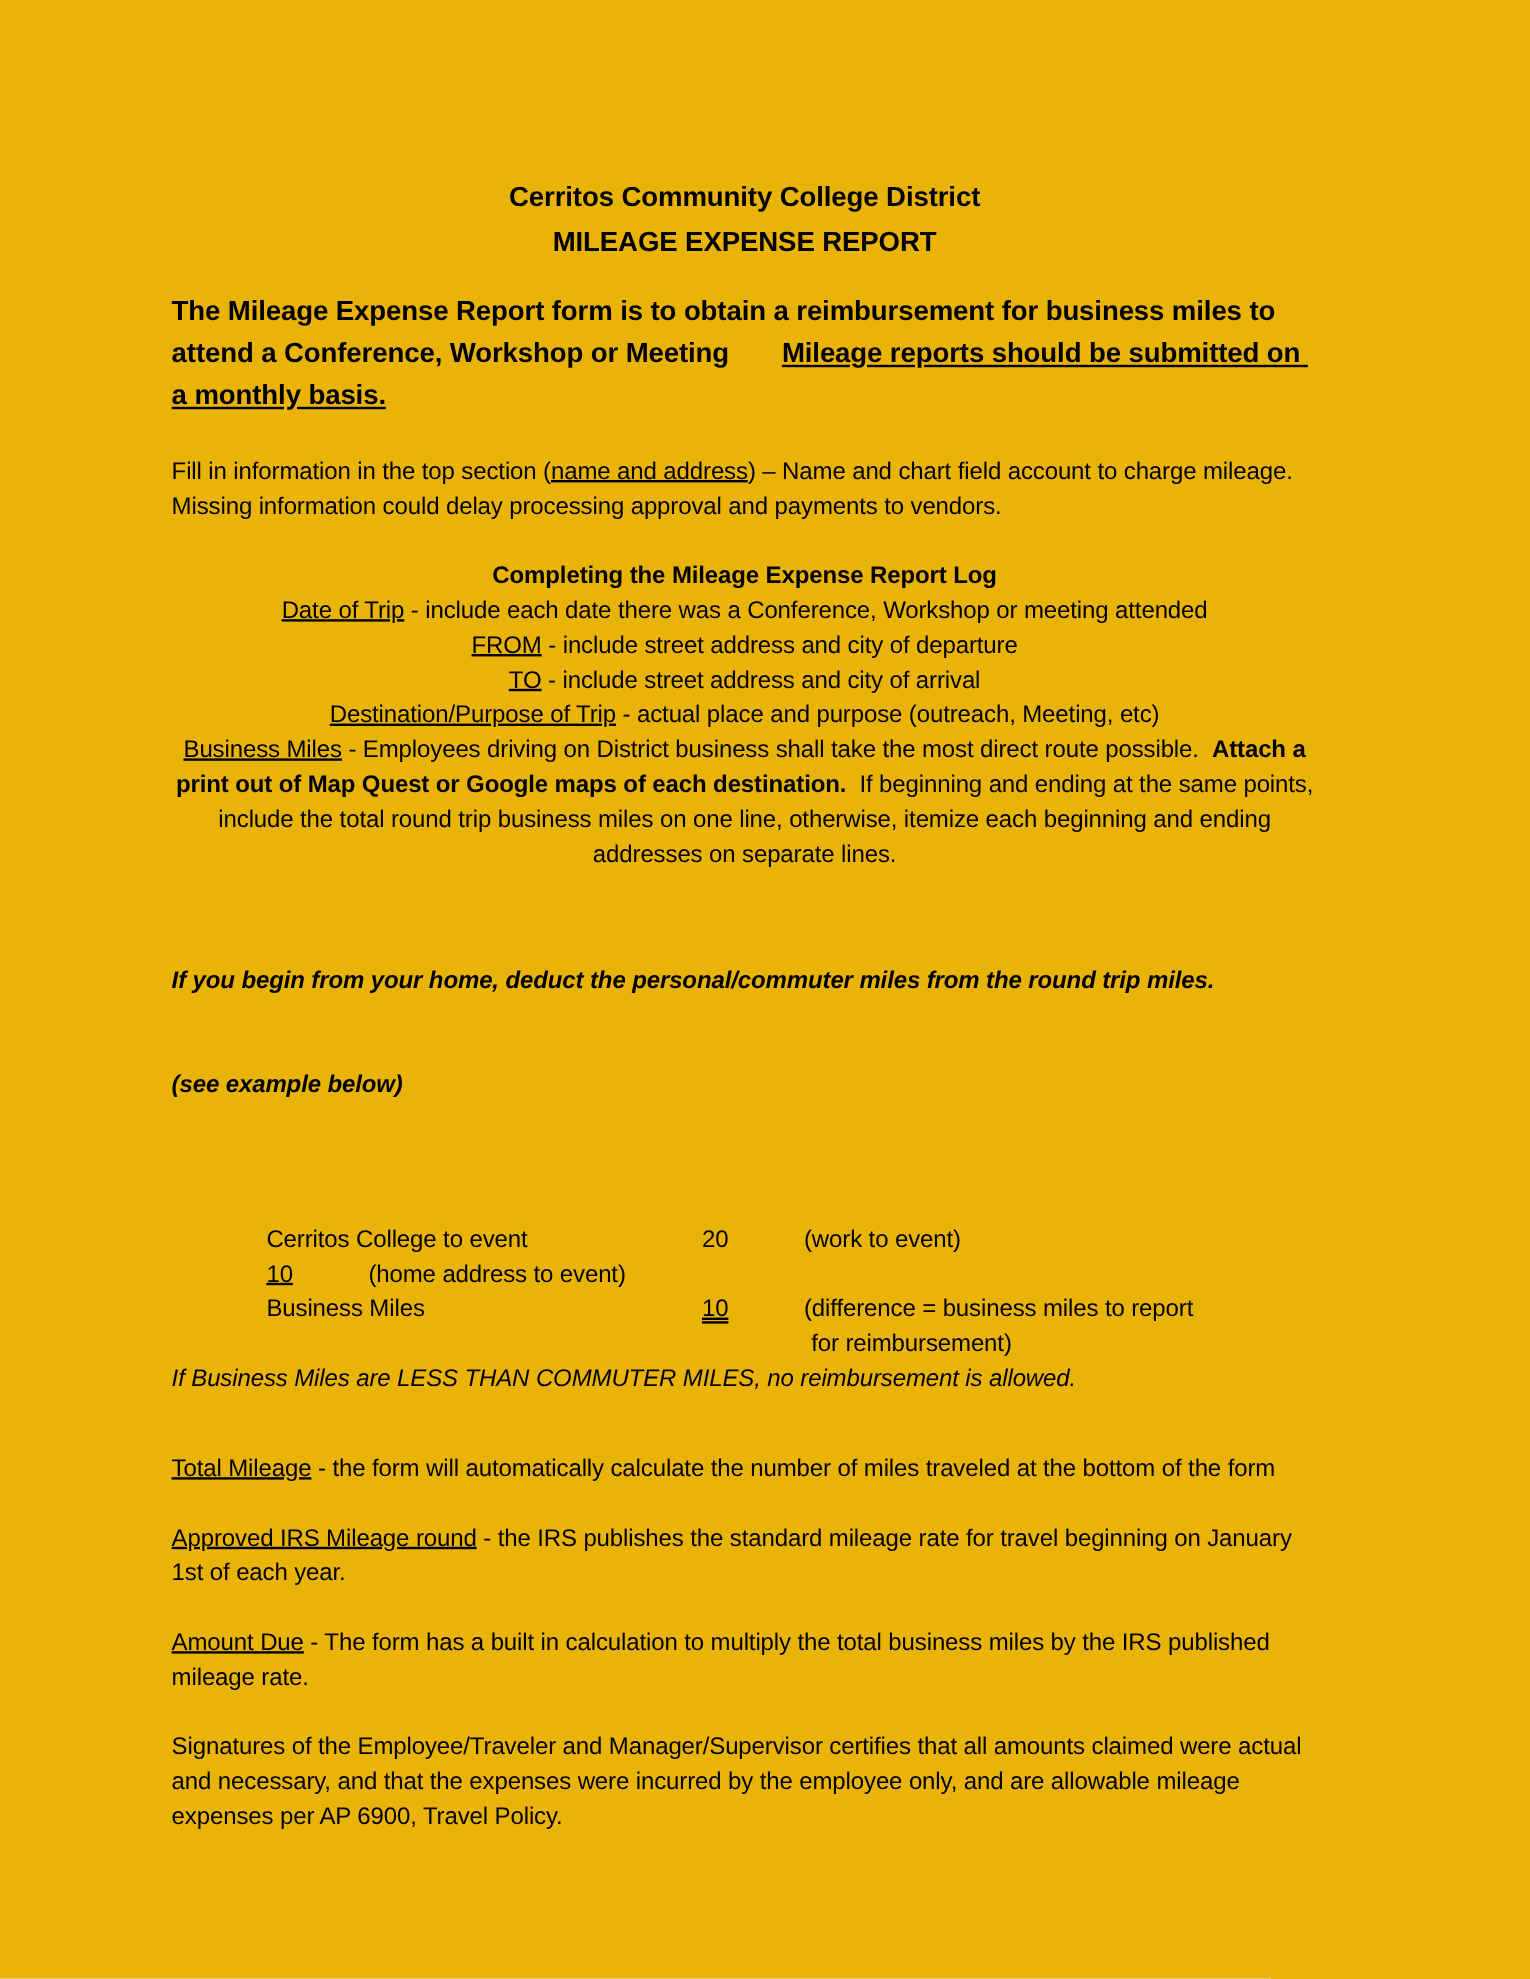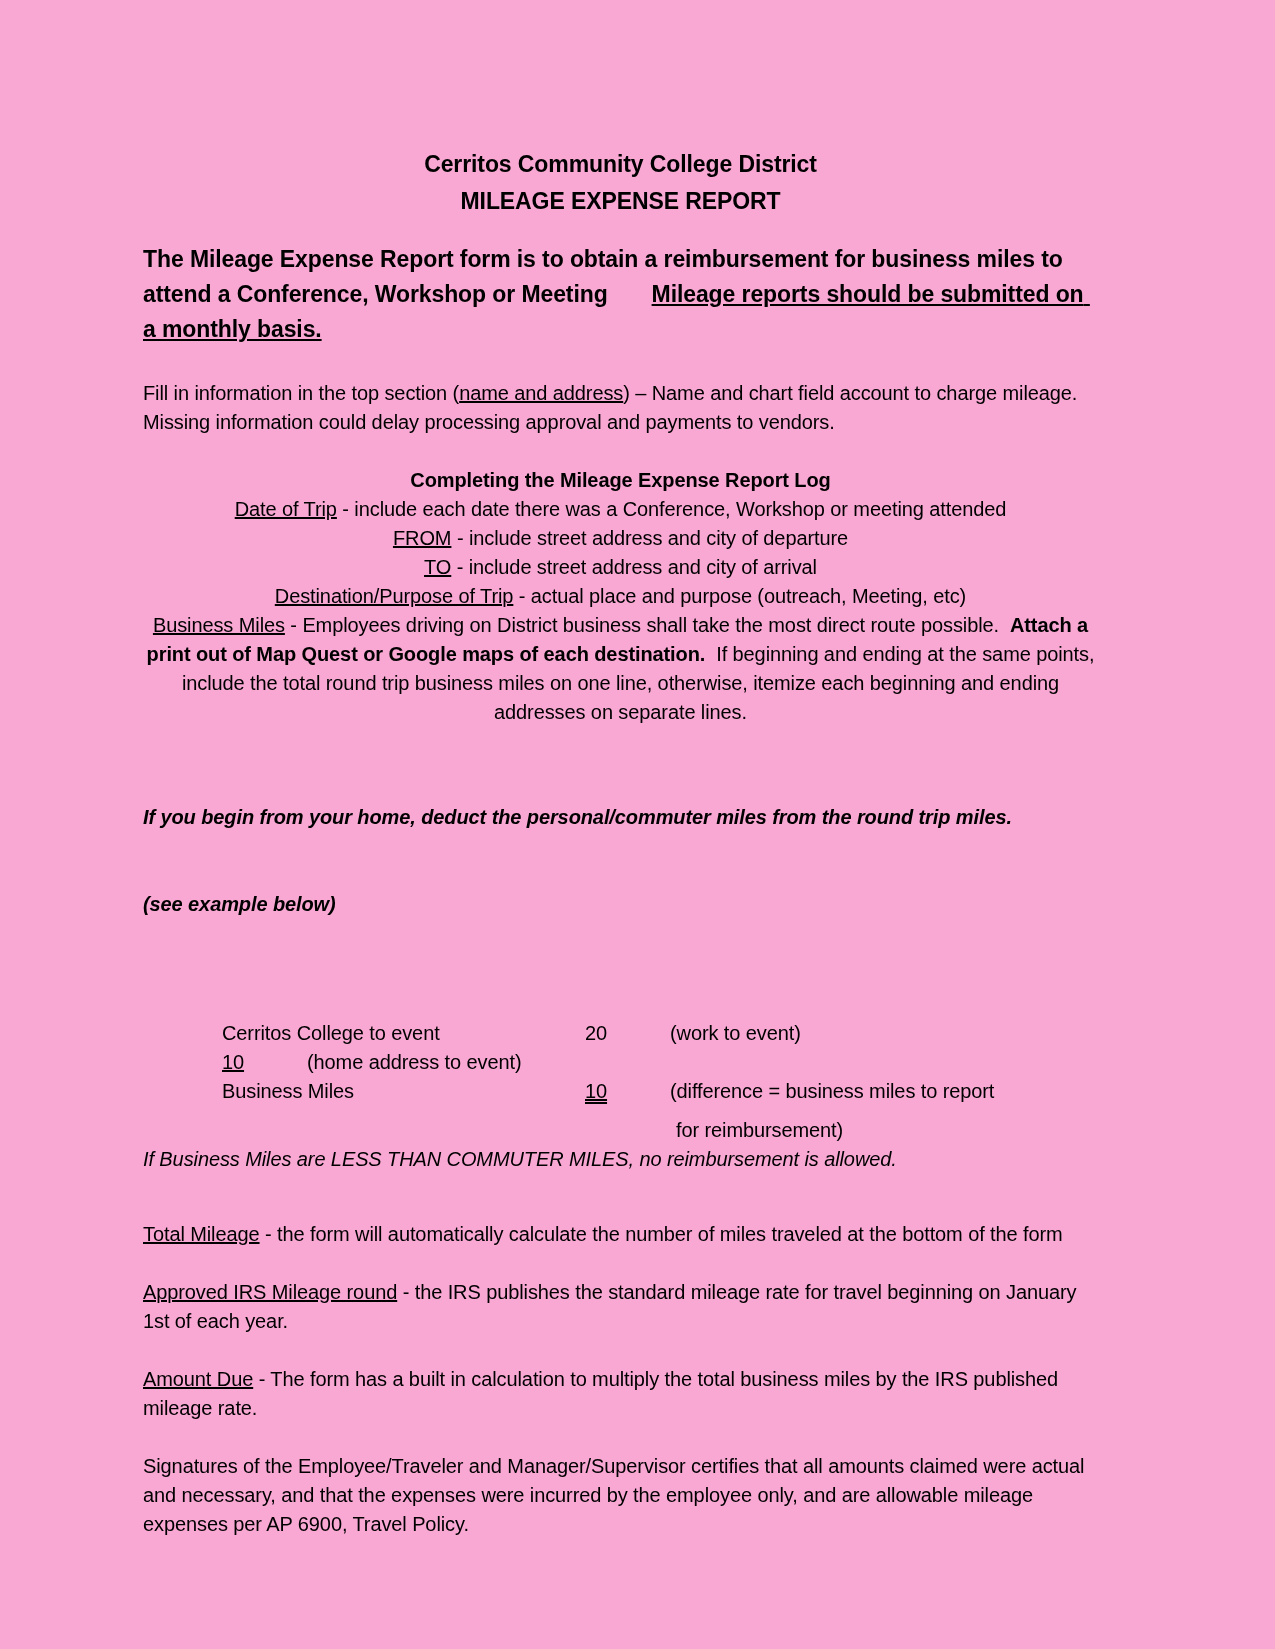--- a/index.html
+++ b/index.html
@@ -4,21 +4,21 @@
 <style>
   html, body {
     margin: 0;
     padding: 0;
     background: #ffffff;
   }
   .page {
     position: relative;
     width: 1275px;
     height: 1649px;
-    background: #f9a8d4;
+    background: #eab308;
     color: #000000;
     font-family: "Liberation Sans", sans-serif;
     font-size: 20px;
     line-height: 29px;
     letter-spacing: -0.1px;
     overflow: hidden;
     box-sizing: border-box;
     padding: 146px 170px 0 143px;
   }
   .content { width: 955px; }
@@ -45,21 +45,21 @@
   .b  { font-weight: bold; }
   .bi { font-weight: bold; font-style: italic; }
   .log-section { margin-bottom: 18px; }
   .log-section .line { white-space: pre-wrap; text-align: center; }
   .bold-italic-note { margin-bottom: 42px; }
   .example-block { margin-bottom: 0; }
   .ex-row { display: flex; padding-left: 79px; white-space: pre-wrap; }
   .ex-label { width: 363px; }
   .ex-miles { width: 85px; }
   .ex-note  { flex: 1; }
-  .ex-cont  { padding-left: 533px; white-space: pre-wrap; margin-top: 10px; }
+  .ex-cont  { padding-left: 533px; white-space: pre-wrap; }
   .footnote { font-style: italic; margin-bottom: 46px; }
   .submit-block { font-weight: bold; margin-bottom: 0; }
 </style>
 </head>
 <body>
 
 <div class="page">
   <div class="content">
 
     <div class="title-block">

